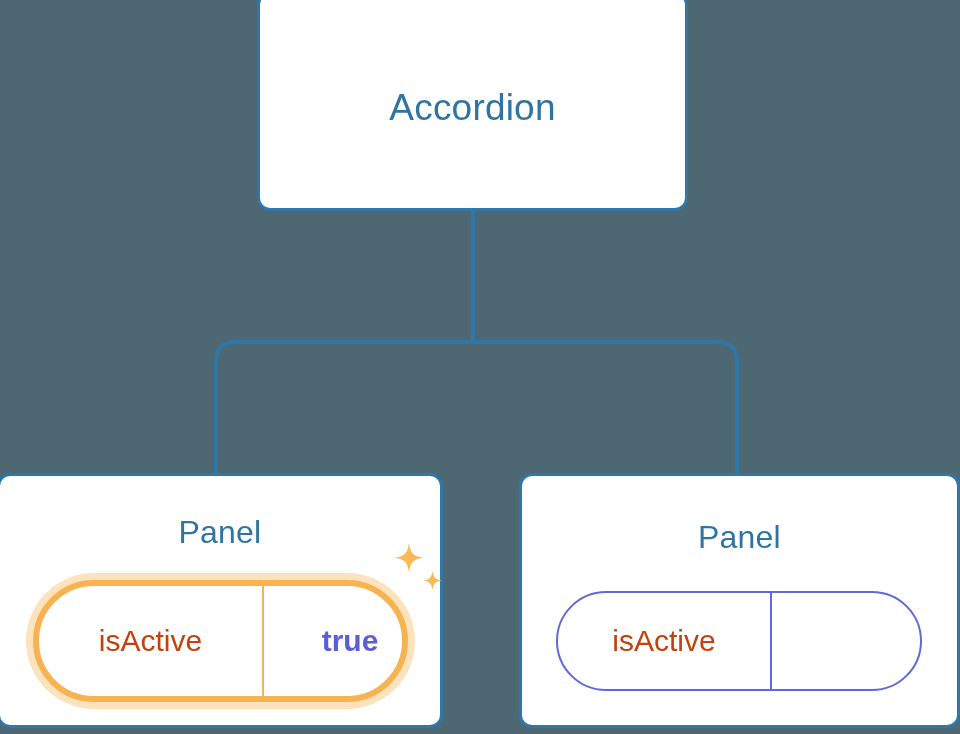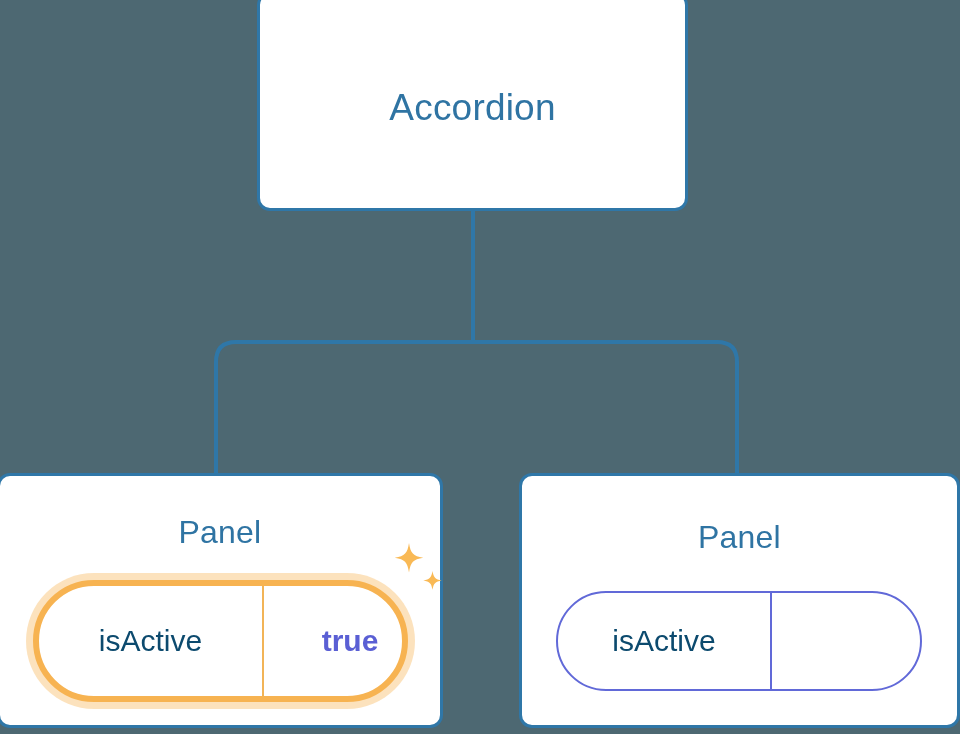--- a/index.html
+++ b/index.html
@@ -89,21 +89,21 @@
     background: #ffffff;
     box-sizing: border-box;
     border-radius: 999px;
     overflow: hidden;
   }
   .pill-cell {
     display: flex;
     align-items: center;
     justify-content: center;
     font-size: 30px;
-    color: #0c4a6e;
+    color: #c2410c;
     box-sizing: border-box;
     white-space: nowrap;
   }
   .pill-key {
     font-weight: 400;
   }
   .pill-val {
     font-weight: 400;
     padding-left: 34px;
   }

